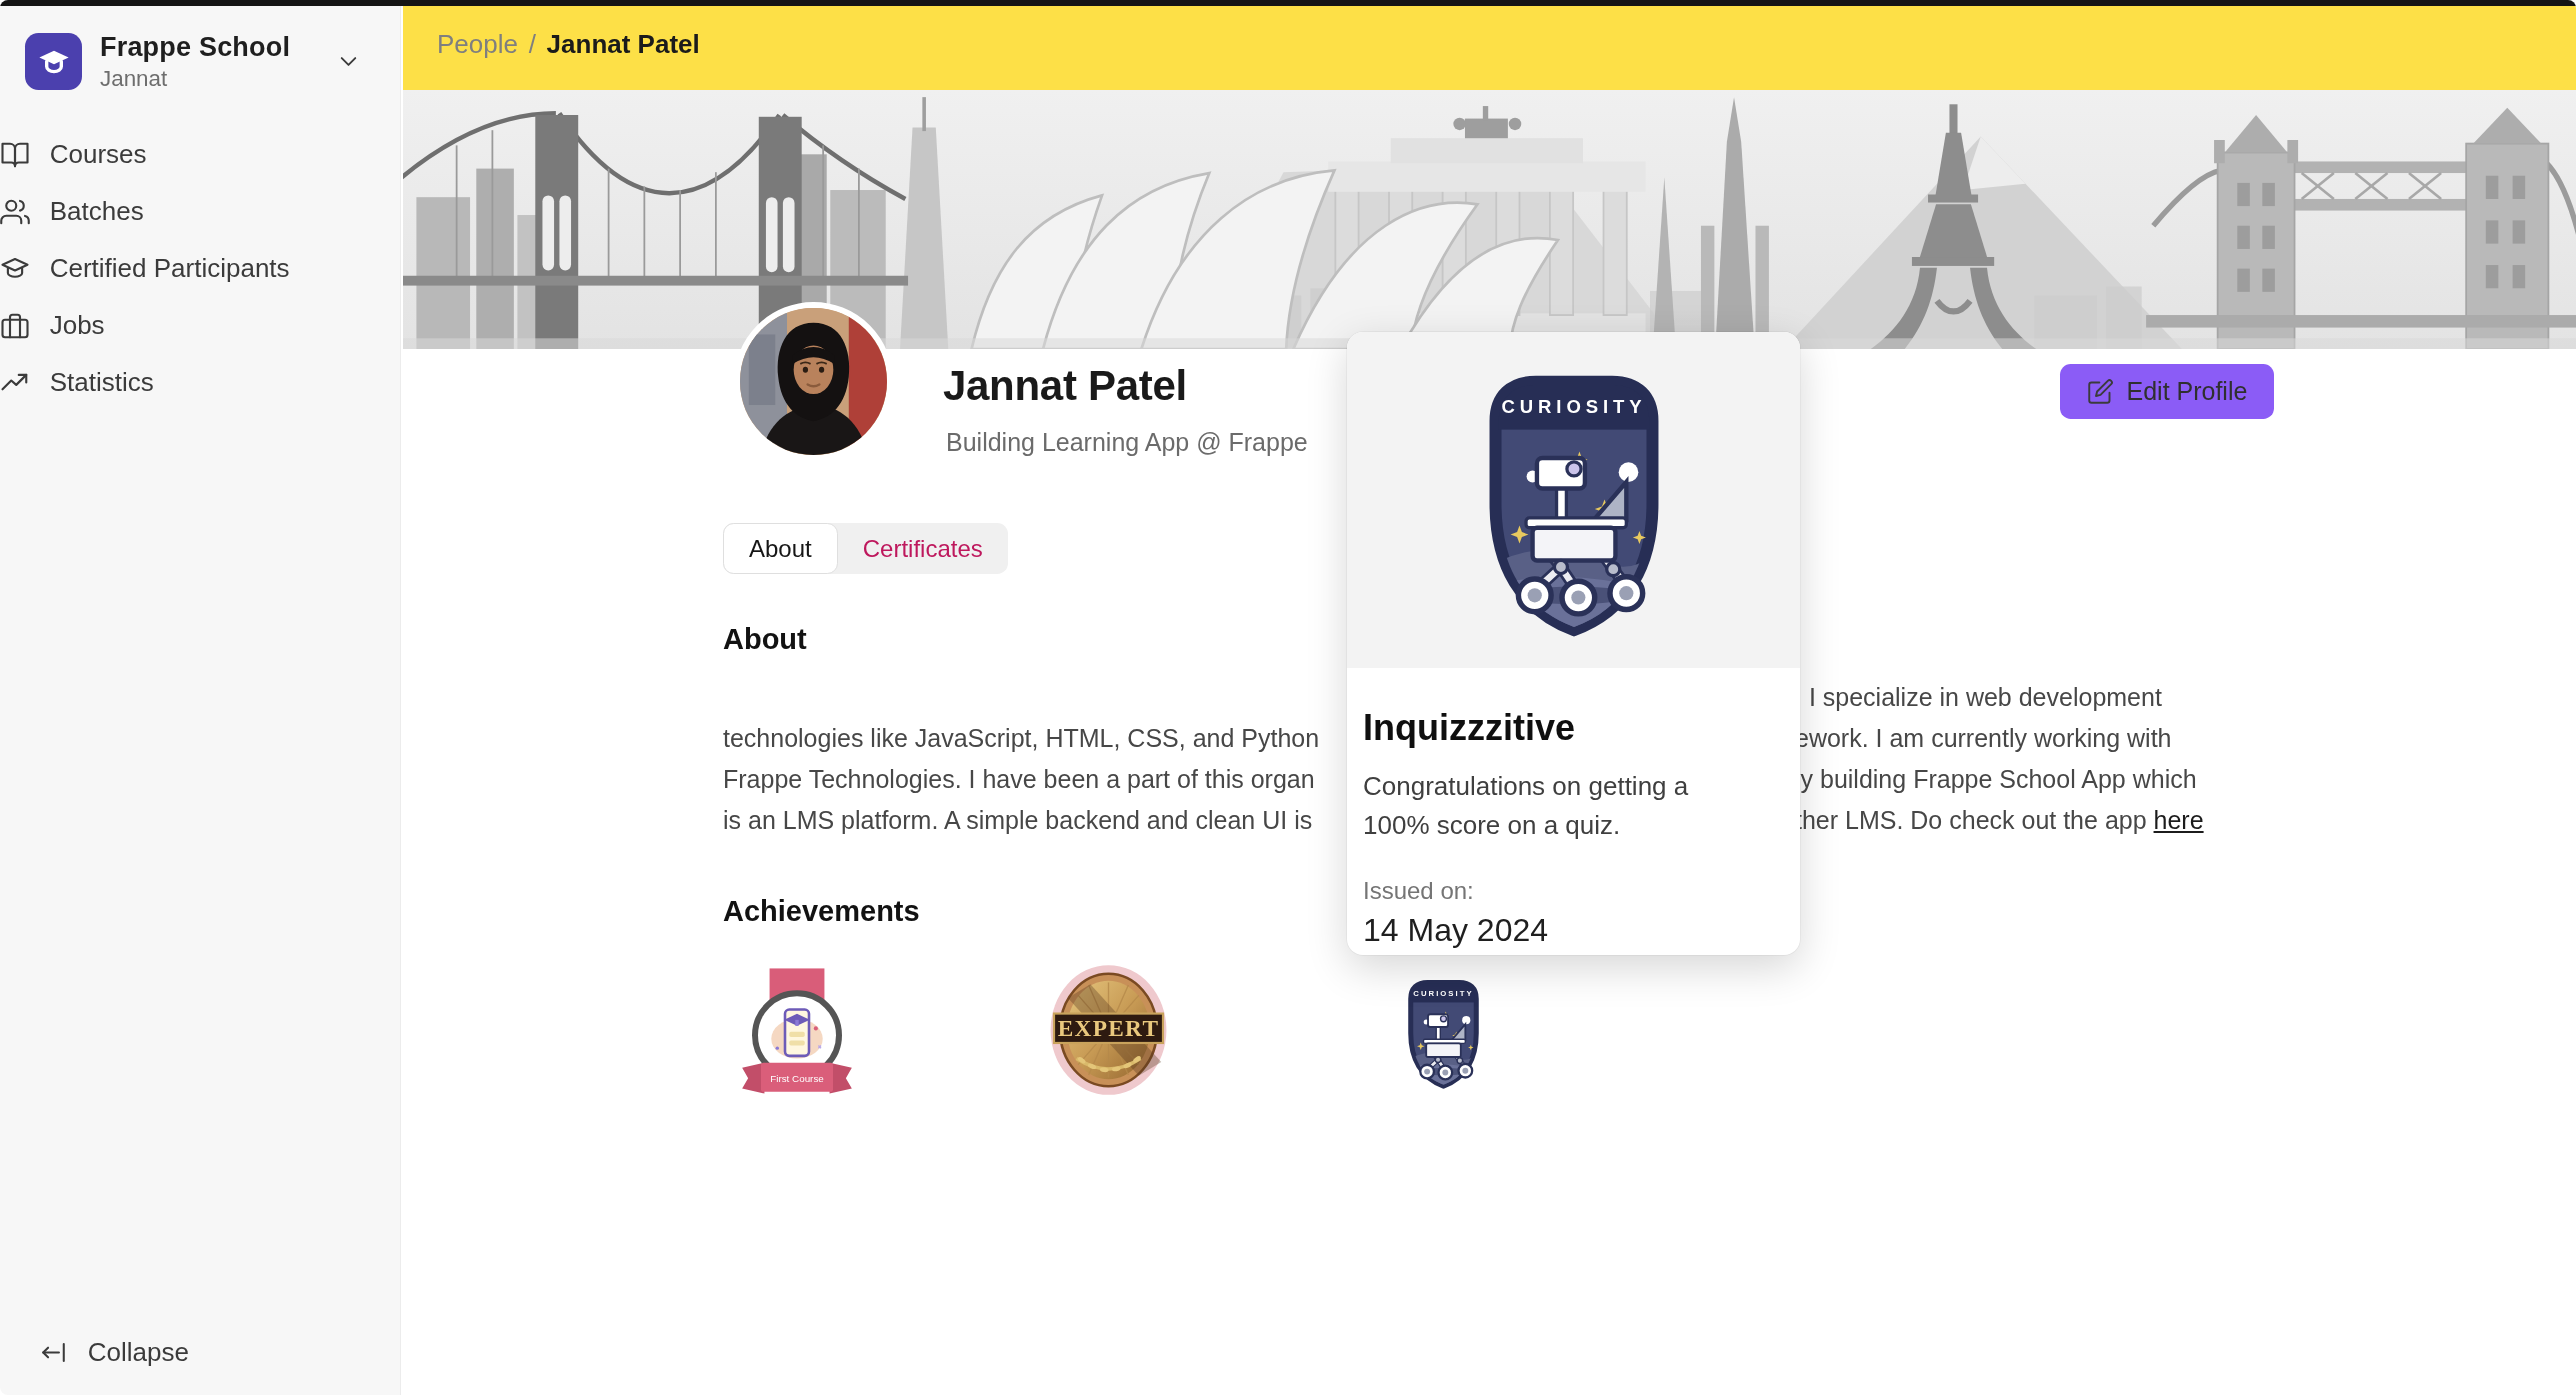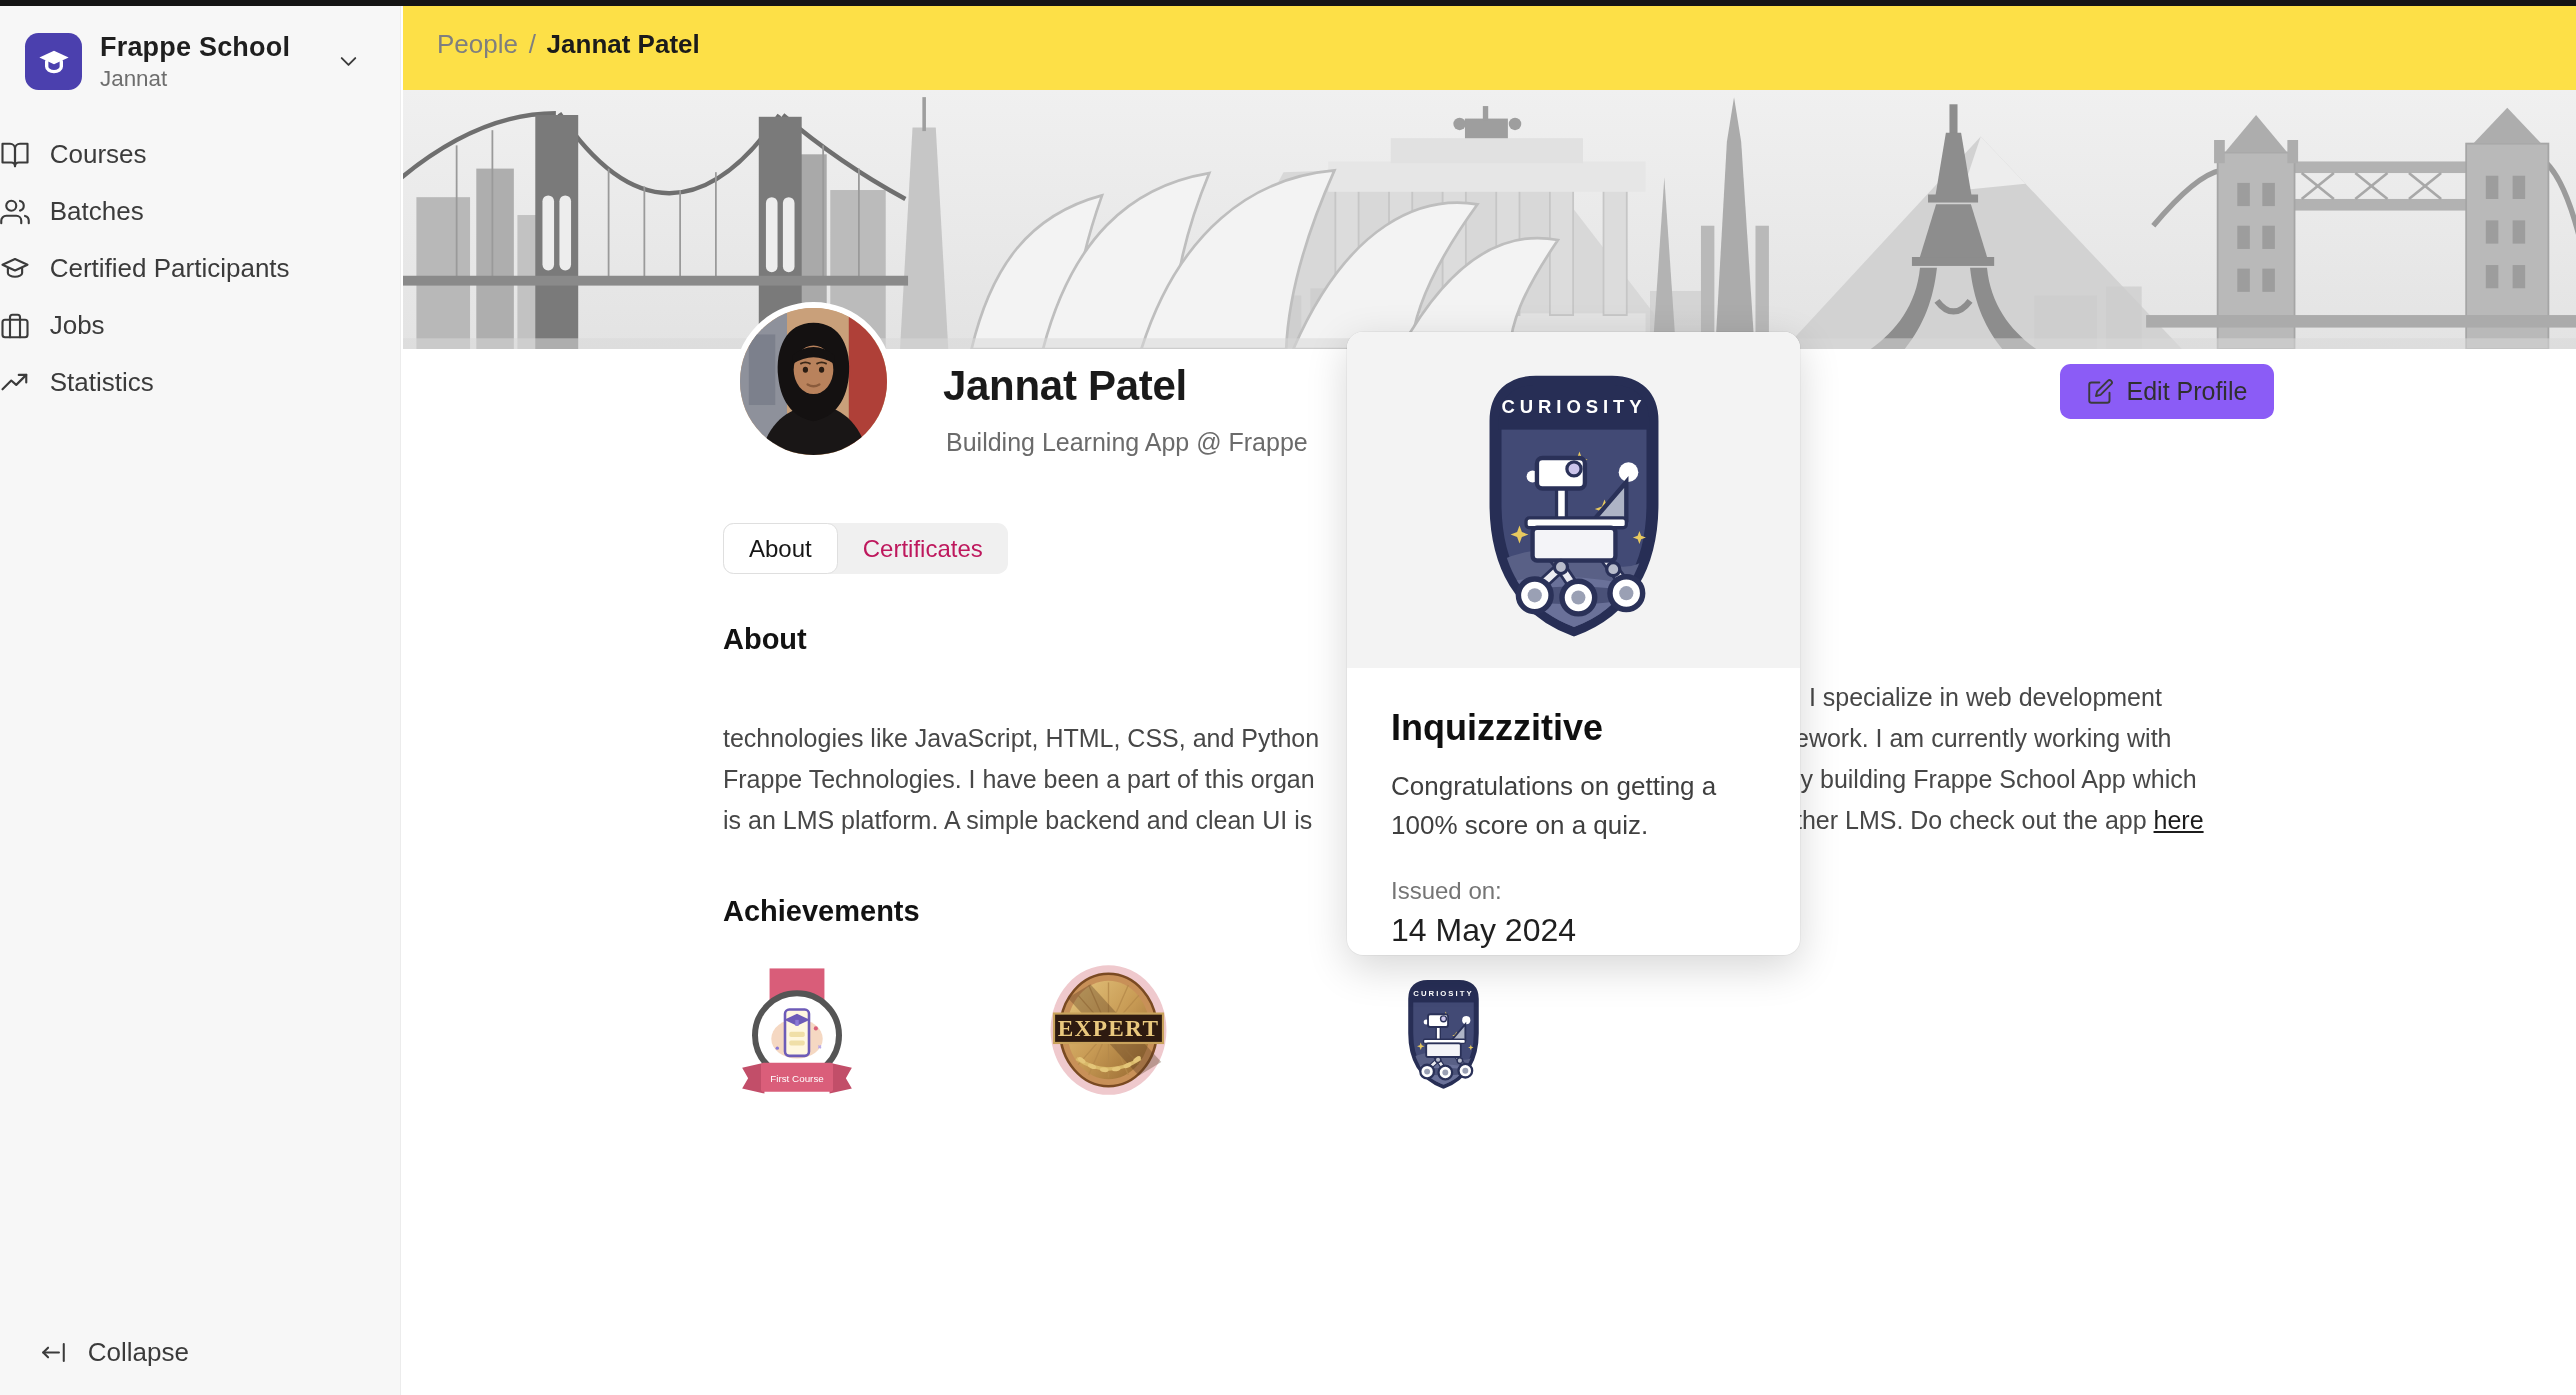--- a/index.html
+++ b/index.html
@@ -1,18 +1,18 @@
 <!DOCTYPE html>
 <html style="font-size:14.3px"><head>
 <meta charset="utf-8">
 <style>
   * { margin:0; padding:0; box-sizing:border-box; }
   html,body { background:#fff; }
   body { font-family:"Liberation Sans", sans-serif; }
-  #app { position:relative; width:2576px; height:1395px; background:#fff; overflow:hidden; }
+  #app { position:relative; width:2576px; height:1395px; background:#fff; overflow:hidden;border-radius:8px; }
 
   .top-strip { position:absolute; left:0; top:0; width:2576px; height:6.3px; background:#151515; z-index:20; }
 
   
   .sidebar { position:absolute; left:0; top:6.3px; width:401px; height:1389px;
              background:#F7F7F7; border-right:1.8px solid #ECECEC; z-index:5; }
   .workspace { position:absolute; left:25px; top:21.5px; width:351px; height:68px;
                display:flex; align-items:center; cursor:pointer; }
   .app-logo { width:57px; height:57px; border-radius:13.4px; background:#4B40AE;
               display:flex; align-items:center; justify-content:center; flex:0 0 auto; }
@@ -74,21 +74,21 @@
   #badge-expert { left:632px; top:950px; width:147px; height:148px; }
   #badge-curiosity { left:995px; top:968px; width:91px; height:116px; }
 
   
   .badge-popup { position:absolute; left:1347px; top:332px; width:453px; height:623px;
                  background:#fff; border-radius:16px; z-index:10; overflow:hidden;
                  box-shadow:0 12.5px 41px rgba(0,0,0,.16), 0 0 0 0.9px rgba(0,0,0,.04); }
   .badge-popup-art { width:453px; height:336px; background:#F3F3F3;
                      display:flex; align-items:center; justify-content:center; }
   .badge-popup-art svg { width:218px; height:275px; }
-  .badge-popup-body { padding:39px 39px 0 44px; }
+  .badge-popup-body { padding:39px 39px 0 16px; }
   .badge-popup-title { font-size:36px; font-weight:700; color:#0F0F0F; }
   .badge-popup-desc { margin-top:18px; width:376px; font-size:26px; line-height:39px; color:#3F3F3F; }
   .badge-popup-issued-label { margin-top:32px; font-size:24px; color:#757575; }
   .badge-popup-issued-date { margin-top:7.2px; font-size:32px; color:#1F1F1F; }
 
   .icon-stroke { fill:none; stroke:#3B3B3B; stroke-width:1.7; stroke-linecap:round; stroke-linejoin:round; }
 </style>
 </head>
 <body>
 

